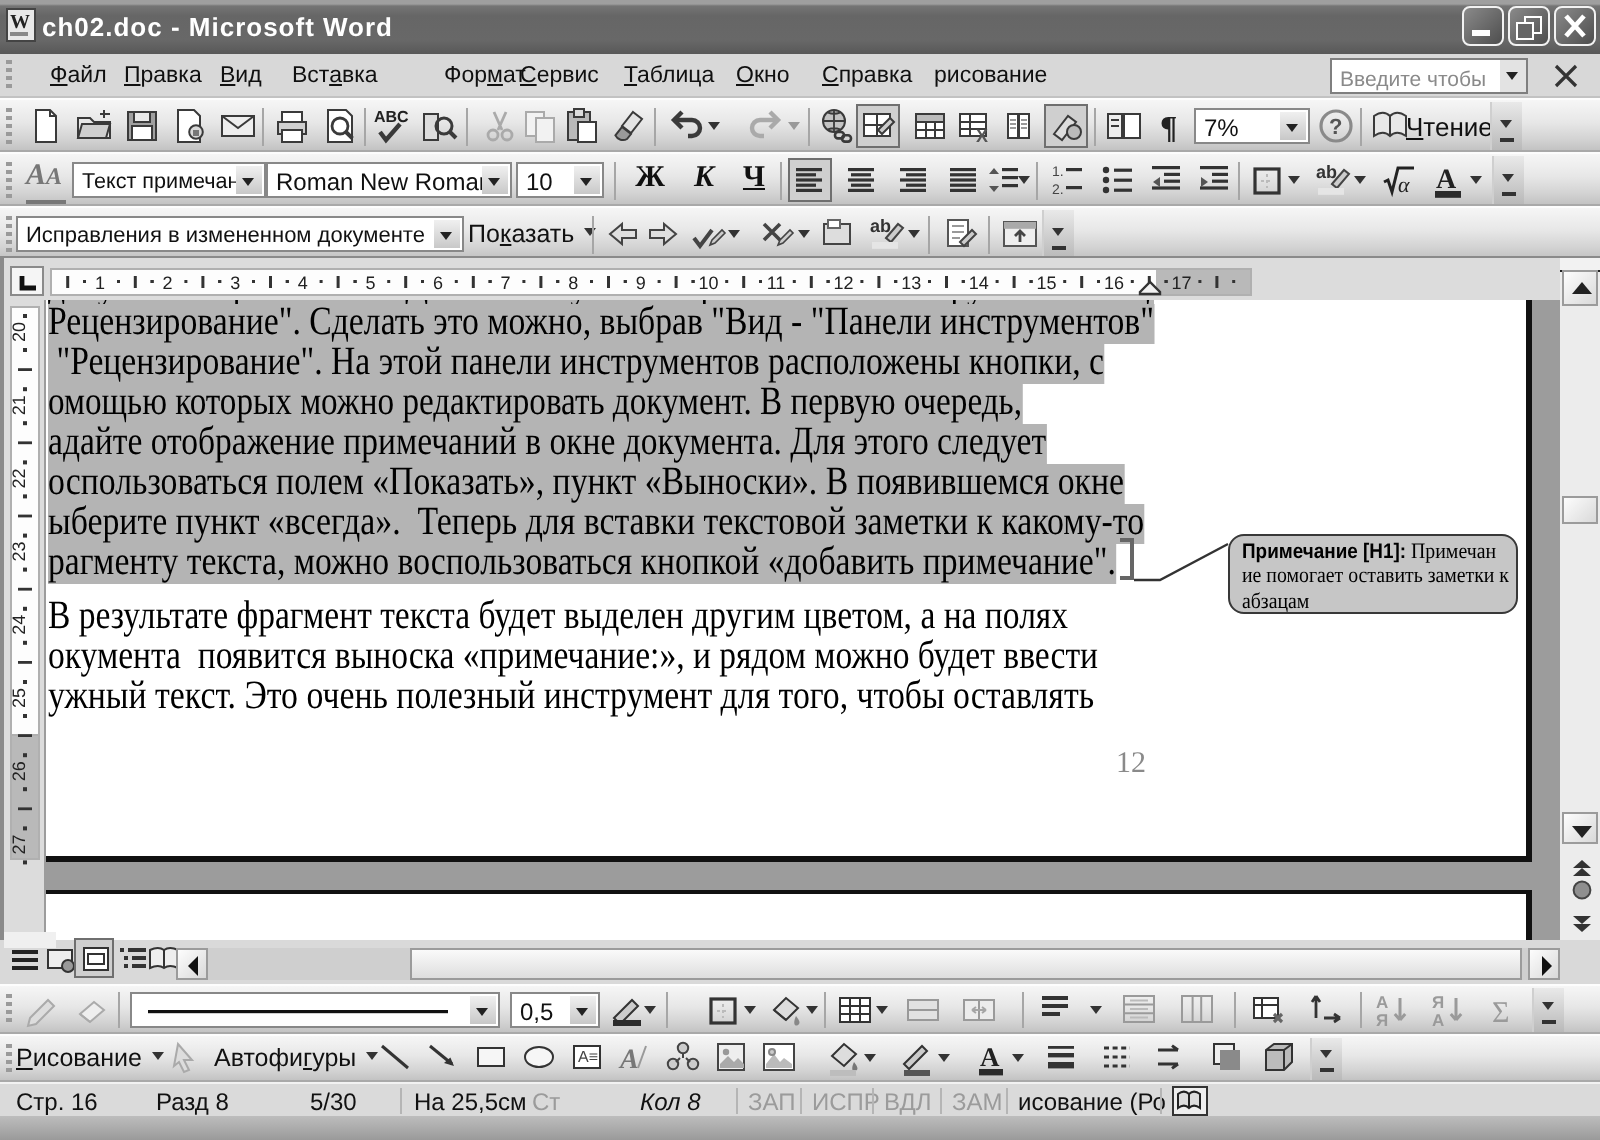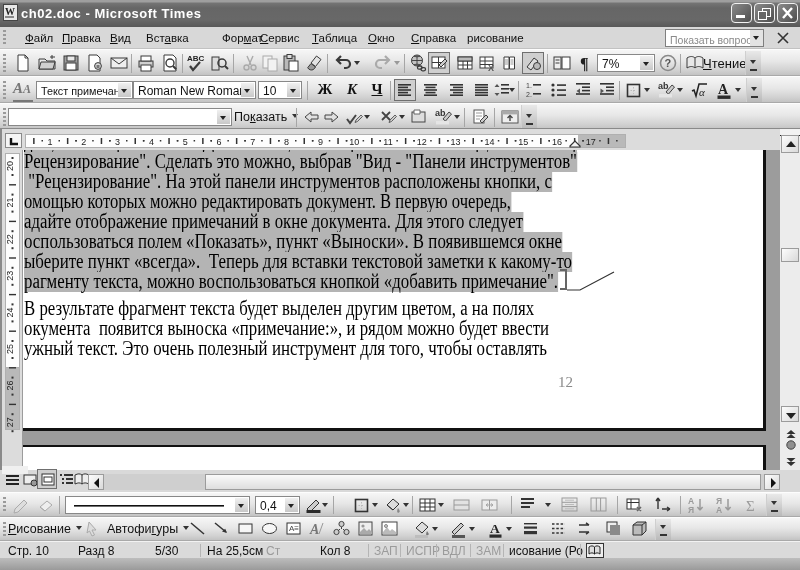--- a/index.html
+++ b/index.html
@@ -29,21 +29,21 @@
 svg{position:absolute;left:0;top:0;overflow:visible;}
 .dl{position:absolute;white-space:pre;font-family:"Liberation Serif",serif;color:#000;}
 </style></head><body>
 
 <div class="ab" style="left:0;top:0;width:800px;height:27px;
  background:linear-gradient(180deg,#9f9f9f 0,#9f9f9f 2px,#757575 3px,#666 8px,#686868 20px,#585858 100%);">
  <div class="ab" style="left:3px;top:4px;width:13px;height:15px;background:#e8e8e8;border:1px solid #444;">
    <div class="ab" style="left:1px;top:2px;width:9px;height:9px;font-size:10px;font-weight:bold;color:#222;line-height:10px;font-family:'Liberation Serif',serif;">W</div>
    <div class="ab" style="left:1px;top:11px;width:9px;height:1.5px;background:#888;"></div>
  </div>
- <div class="ab" style="left:21px;top:6px;font-size:13px;font-weight:bold;color:#fff;letter-spacing:0.5px;">ch02.doc - Microsoft Times</div>
+ <div class="ab" style="left:21px;top:6px;font-size:13px;font-weight:bold;color:#fff;letter-spacing:0.5px;">ch02.doc - Microsoft Word</div>
 
 <div class="ab" style="left:731px;top:3px;width:21px;height:20px;border:1.6px solid #f2f2f2;border-radius:4px;background:linear-gradient(135deg,#8a8a8a,#4e4e4e);box-sizing:border-box;">
       <div class="ab" style="left:4px;top:11px;width:9px;height:3px;background:#fff;"></div>
     </div>
 <div class="ab" style="left:754px;top:3px;width:21px;height:20px;border:1.6px solid #f2f2f2;border-radius:4px;background:linear-gradient(135deg,#8a8a8a,#4e4e4e);box-sizing:border-box;">
       <div class="ab" style="left:7px;top:4px;width:7px;height:7px;border:1.6px solid #fff;border-bottom-width:1px;"></div>
       <div class="ab" style="left:3px;top:7px;width:7px;height:7px;border:1.6px solid #fff;background:#666;"></div>
     </div>
 <div class="ab" style="left:777px;top:3px;width:21px;height:20px;border:1.6px solid #f2f2f2;border-radius:4px;background:linear-gradient(135deg,#8a8a8a,#4e4e4e);box-sizing:border-box;">
       <svg width="21" height="20">
@@ -58,21 +58,21 @@
 <div class="mi" style="left:62px;"><u>П</u>равка</div>
 <div class="mi" style="left:110px;"><u>В</u>ид</div>
 <div class="mi" style="left:146px;">Вст<u>а</u>вка</div>
 <div class="mi" style="left:204px;margin-left:18px;">Фор<u>м</u>ат</div>
 <div class="mi" style="left:260px;"><u>С</u>ервис</div>
 <div class="mi" style="left:312px;"><u>Т</u>аблица</div>
 <div class="mi" style="left:368px;"><u>О</u>кно</div>
 <div class="mi" style="left:411px;"><u>С</u>правка</div>
 <div class="mi" style="left:467px;">рисование</div>
 <div class="ab" style="left:665px;top:2px;width:99px;height:18px;background:#fff;border:1px solid #7f7f7f;box-sizing:border-box;">
-  <div class="ab" style="left:4px;top:3.5px;font-size:10.5px;color:#8a8a8a;">Показать вопрос</div>
+  <div class="ab" style="left:4px;top:3.5px;font-size:10.5px;color:#8a8a8a;">Введите чтобы</div>
   <div class="ab" style="right:0;top:0;width:13px;height:16px;background:#e3e3e3;">
    <div class="ab" style="left:3px;top:6px;border:3.5px solid transparent;border-top:4px solid #222;"></div>
       </div>
  </div>
  <svg width="800" height="22">
       <path d="M778 6 L788 16 M788 6 L778 16" stroke="#333" stroke-width="1.6"></path>
     </svg>
 </div>
 <div class="tbrow" style="top:49px;">
     <div class="grip"></div>
@@ -384,20 +384,21 @@
         <text x="4" y="14" font-size="14" font-weight="bold" fill="#222" font-family="Liberation Serif">A</text>
         <rect x="3.5" y="15.5" width="13" height="3.4" fill="#2b2b2b"></rect>
       </svg>
     </div>
 <div class="ab" style="left:735px;top:11px;border:3.5px solid transparent;border-top:4px solid #333;"></div>
 <div class="end" style="left:746px;"></div>
 </div>
 <div class="tbrow" style="top:103px;">
     <div class="grip"></div>
 <div class="combo" style="left:8px;top:4px;width:224px;font-size:11px;">
+      <div class="ct" style="top:2.5px;">Исправления в измененном документе</div>
       <div class="darr"></div>
     </div>
 <div class="ab" style="left:234px;top:6px;font-size:12.5px;color:#111;">По<u>к</u>азать<span style="display:inline-block;margin-left:5px;border:3.5px solid transparent;border-top:4px solid #333;vertical-align:middle;"></span></div>
 <div class="sep" style="left:296px;"></div>
 <div class="ib " style="left:301px;top:3px;width:20px;height:20px;">
       <svg width="20" height="20" viewBox="0 0 20 20">
         <g transform="scale(-1,1) translate(-20,0)">
           <path d="M3 8h7V5l6 5-6 5v-3H3z" fill="#e0e0e0" stroke="#444"></path>
         </g>
       </svg>
@@ -607,20 +608,25 @@
 <div class="dl" id="p1l5" style="left:22px;top:122.8px;height:19.9px;line-height:19.9px;font-size:20px;background:#b4b4b4;transform:scaleX(0.8446);transform-origin:0 0;">ыберите пункт «всегда».  Теперь для вставки текстовой заметки к какому-то</div>
 <div class="dl" id="p1l6" style="left:22px;top:142.7px;height:19.9px;line-height:19.9px;font-size:20px;background:#b4b4b4;transform:scaleX(0.8411);transform-origin:0 0;">рагменту текста, можно воспользоваться кнопкой «добавить примечание".</div>
 <div class="dl" id="p2l0" style="left:22px;top:170.3px;height:19.9px;line-height:19.9px;font-size:20px;transform:scaleX(0.8384);transform-origin:0 0;">В результате фрагмент текста будет выделен другим цветом, а на полях</div>
 <div class="dl" id="p2l1" style="left:22px;top:190.2px;height:19.9px;line-height:19.9px;font-size:20px;transform:scaleX(0.8388);transform-origin:0 0;">окумента  появится выноска «примечание:», и рядом можно будет ввести</div>
 <div class="dl" id="p2l2" style="left:22px;top:210.1px;height:19.9px;line-height:19.9px;font-size:20px;transform:scaleX(0.8444);transform-origin:0 0;">ужный текст. Это очень полезный инструмент для того, чтобы оставлять</div>
 <div class="ab" style="left:556px;top:245px;font-size:15px;color:#8a8a8a;font-family:'Liberation Serif',serif;">12</div>
 <div class="ab" style="left:558px;top:140px;width:5px;height:17px;border-right:2px solid #666;border-top:2px solid #666;border-bottom:2px solid #666;"></div>
 <svg width="700" height="200" style="left:0;top:0;">
       <path d="M565 161 L578 161 L612 143" fill="none" stroke="#333" stroke-width="1.2"></path>
     </svg>
+<div class="ab" style="left:612px;top:138px;width:145px;height:39.5px;background:#c6c6c6;border:1.8px solid #383838;border-radius:8px;box-sizing:border-box;overflow:hidden;">
+<div class="ab" style="left:6px;top:1.5px;white-space:nowrap;transform:scaleX(0.90);transform-origin:0 0;font-size:11px;font-family:'Liberation Serif',serif;"><span style="font-weight:bold;font-size:10.5px;font-family:'Liberation Sans',sans-serif;">Примечание [H1]:</span> Примечан</div>
+<div class="ab" style="left:6px;top:14.2px;white-space:nowrap;transform:scaleX(0.90);transform-origin:0 0;font-size:11px;font-family:'Liberation Serif',serif;">ие помогает оставить заметки к</div>
+<div class="ab" style="left:6px;top:27px;white-space:nowrap;transform:scaleX(0.90);transform-origin:0 0;font-size:11px;font-family:'Liberation Serif',serif;">абзацам</div>
+    </div>
 <div class="ab" style="left:778px;top:0;width:20px;height:342px;background:#ececec;"></div>
 <div class="ab" style="left:778px;top:0;width:20px;height:6px;background:#f2f2f2;border-bottom:1.5px solid #222;"></div>
 <div class="ab sb" style="left:779px;top:6px;width:18px;height:18px;">
       <svg width="18" height="18">
         <path d="M9 5l-5 6h10z" fill="#222"></path>
       </svg>
     </div>
 <div class="ab sb" style="left:779px;top:119px;width:18px;height:14px;"></div>
 <div class="ab sb" style="left:779px;top:277px;width:18px;height:16px;">
       <svg width="18" height="16">
@@ -698,21 +704,21 @@
       </svg>
     </div>
 <div class="sep" style="left:59px;top:3px;height:18px;"></div>
 <div class="combo" style="left:65px;top:3px;width:185px;">
       <svg width="165" height="16">
         <rect x="8" y="8" width="150" height="1.6" fill="#111"></rect>
       </svg>
       <div class="darr"></div>
     </div>
 <div class="combo" style="left:255px;top:3px;width:45px;">
-      <div class="ct">0,4</div>
+      <div class="ct">0,5</div>
       <div class="darr"></div>
     </div>
 <div class="ib " style="left:304px;top:1px;width:20px;height:20px;">
       <svg width="20" height="20" viewBox="0 0 20 20">
         <path d="M3 15l9-9 3 3-9 9z" fill="#ccc" stroke="#333"></path>
         <rect x="2.5" y="16" width="14" height="3" fill="#2b2b2b"></rect>
       </svg>
     </div>
 <div class="ab" style="left:322px;top:10px;border:3.5px solid transparent;border-top:4px solid #333;"></div>
 <div class="sep" style="left:333px;top:3px;height:18px;"></div>
@@ -921,26 +927,26 @@
     </div>
 <div class="ib " style="left:630px;top:1px;width:20px;height:20px;">
       <svg width="20" height="20" viewBox="0 0 20 20">
         <path d="M3 6l4-3h9v9l-4 4H3z" fill="#bbb" stroke="#333"></path>
         <path d="M3 6h9v10M12 6l4-3" stroke="#333" fill="none"></path>
       </svg>
     </div>
 <div class="end" style="left:655px;height:21px;"></div>
 </div>
 <div class="ab" style="left:0;top:541px;width:800px;height:17px;background:#dadada;border-top:1px solid #f2f2f2;box-sizing:border-box;font-size:12px;color:#111;">
-<div class="ab" style="left:8px;top:2px;color:#111;">Стр. 10</div>
+<div class="ab" style="left:8px;top:2px;color:#111;">Стр. 16</div>
 <div class="ab" style="left:78px;top:2px;color:#111;">Разд 8</div>
 <div class="ab" style="left:155px;top:2px;color:#111;">5/30</div>
 <div class="ab" style="left:207px;top:2px;color:#111;">На 25,5см</div>
 <div class="ab" style="left:266px;top:2px;color:#9b9b9b;">Ст</div>
-<div class="ab" style="left:320px;top:2px;color:#111;">Кол 8</div>
+<div class="ab" style="left:320px;top:2px;color:#111;font-style:italic;">Кол 8</div>
 <div class="ab" style="left:374px;top:2px;color:#9b9b9b;">ЗАП</div>
 <div class="ab" style="left:406px;top:2px;color:#9b9b9b;">ИСПР</div>
 <div class="ab" style="left:442px;top:2px;color:#9b9b9b;">ВДЛ</div>
 <div class="ab" style="left:476px;top:2px;color:#9b9b9b;">ЗАМ</div>
 <div class="ab" style="left:509px;top:2px;color:#111;">исование (Ро</div>
 <div class="ab" style="left:200px;top:2px;width:1px;height:13px;background:#b5b5b5;"></div>
 <div class="ab" style="left:368px;top:2px;width:1px;height:13px;background:#b5b5b5;"></div>
 <div class="ab" style="left:400px;top:2px;width:1px;height:13px;background:#b5b5b5;"></div>
 <div class="ab" style="left:436px;top:2px;width:1px;height:13px;background:#b5b5b5;"></div>
 <div class="ab" style="left:470px;top:2px;width:1px;height:13px;background:#b5b5b5;"></div>

